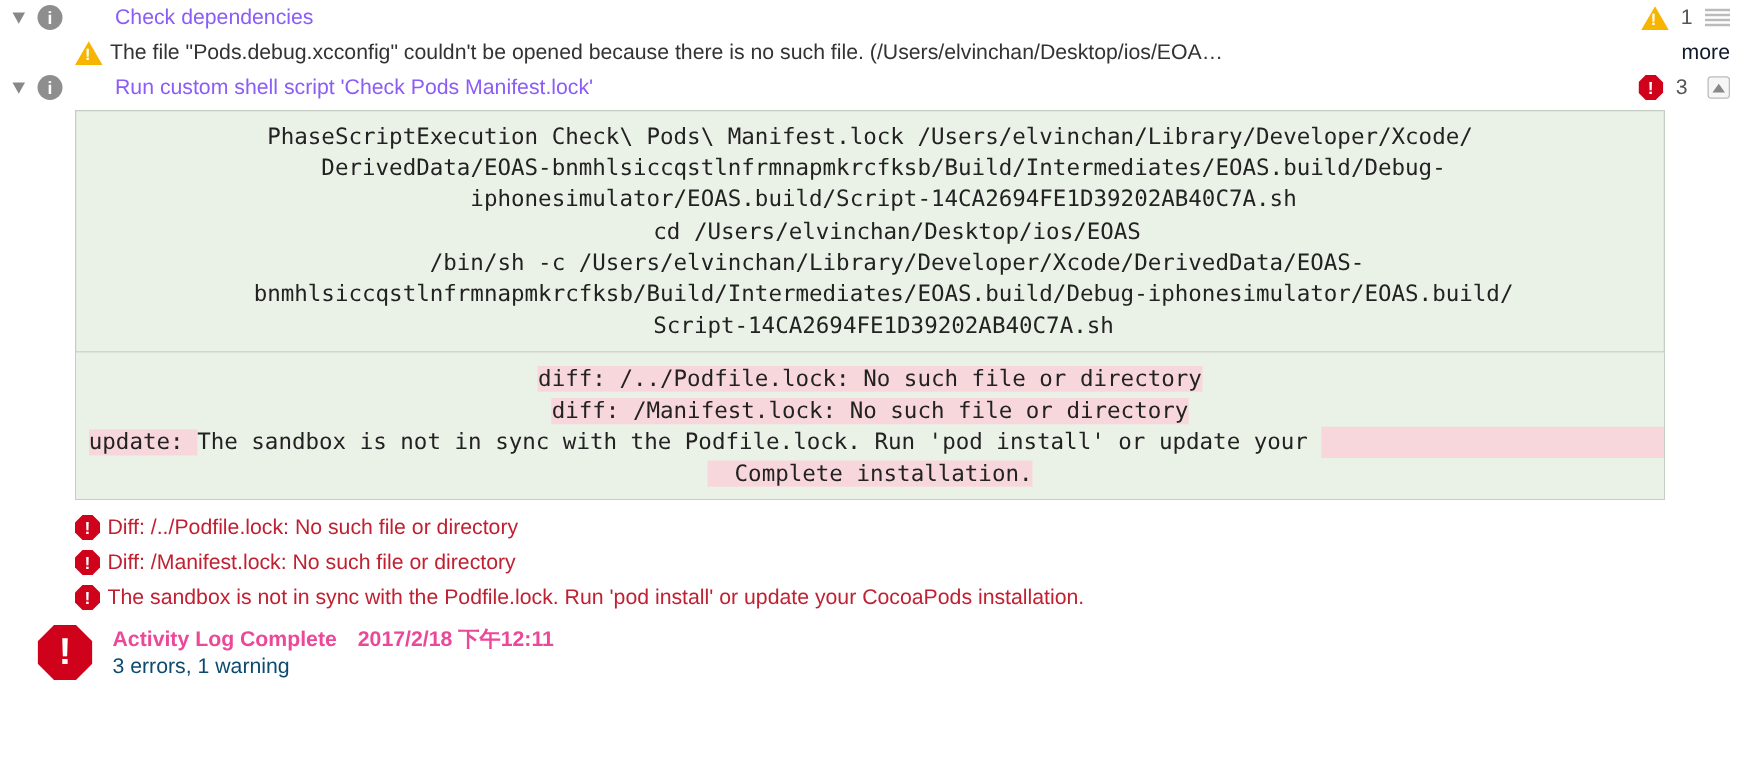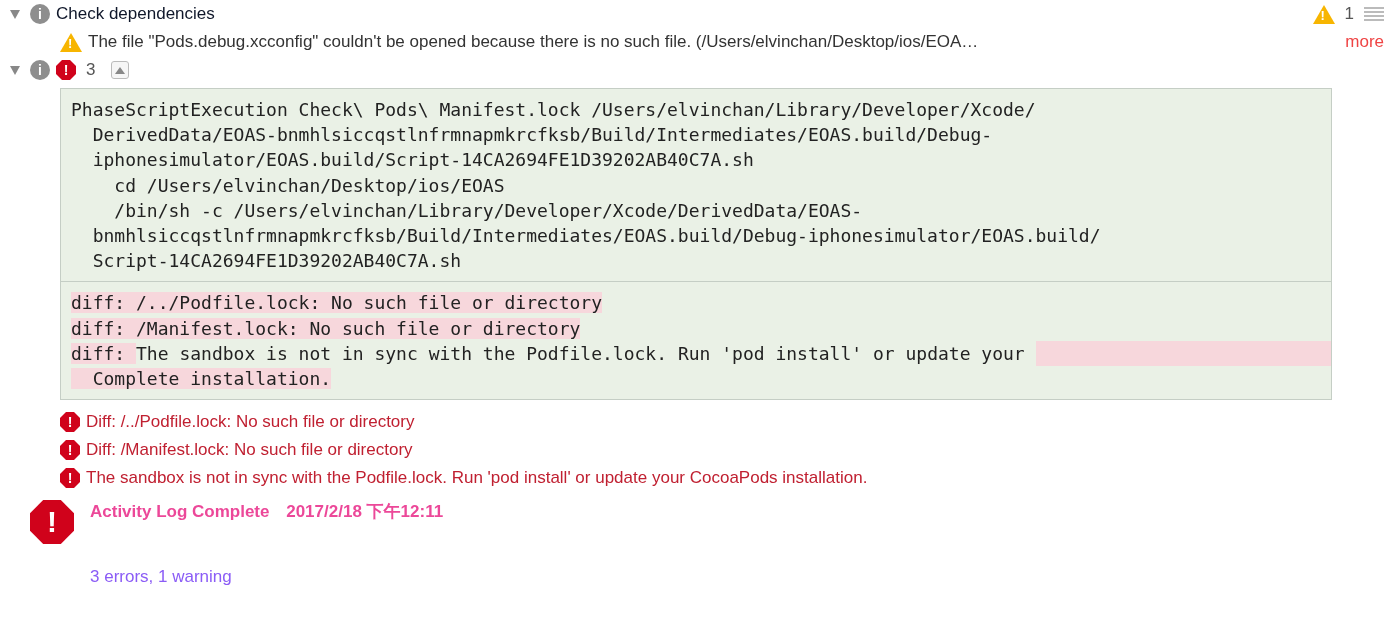--- a/index.html
+++ b/index.html
@@ -41,55 +41,56 @@
   .triangle-warn::after {
     content: "!"; position: absolute; left: -3px; top: 3px;
     color: #fff; font-weight: 700; font-size: 13px;
   }
   .octagon-err {
     width: 20px; height: 20px; background: #d0021b;
     position: relative; display: inline-flex; align-items: center; justify-content: center;
     color:#fff; font-weight:700; font-size:14px;
     clip-path: polygon(30% 0, 70% 0, 100% 30%, 100% 70%, 70% 100%, 30% 100%, 0 70%, 0 30%);
   }
-  .header-text { color: #0f172a; flex: 1; white-space: nowrap; overflow: hidden; text-overflow: ellipsis; }
+  .header-text { color: #8b5cf6; flex: 1; white-space: nowrap; overflow: hidden; text-overflow: ellipsis; margin-left: 36px; }
   .count { color: #555; margin: 0 4px; }
   .hamburger {
     width: 20px; height: 14px; display: inline-flex; flex-direction: column; justify-content: space-between;
   }
   .hamburger span { height: 2px; background: #bbb; }
-  .more-link { color: #ef4444; margin-left: 10px; }
+  .more-link { color: #0f172a; margin-left: 10px; }
   .indent-1 { padding-left: 60px; }
   .warn-text { color: #333; }
   .codebox {
     margin: 4px 60px 0 60px;
     border: 1px solid #c5cec5;
     background: #eaf1e6;
     font-family: Menlo, Monaco, Consolas, monospace;
     font-size: 18px;
     white-space: pre;
     padding: 8px 10px;
     color: #222;
     line-height: 1.4;
     overflow-x: auto;
+    text-align: center;
   }
   .codebox + .codebox { margin-top: 0; border-top: none; }
   .hl-err { background: #f7d7dc; display:inline; }
   .err-text { color: #c02031; }
   .summary-row { display: flex; align-items: flex-start; padding: 8px 8px 8px 30px; gap: 16px; }
   .big-octagon {
     width: 44px; height: 44px; background: #d0021b;
     clip-path: polygon(30% 0, 70% 0, 100% 30%, 100% 70%, 70% 100%, 30% 100%, 0 70%, 0 30%);
     display:flex; align-items:center; justify-content:center;
     color:#fff; font-weight:700; font-size:30px;
     flex-shrink:0;
   }
   .summary-text .l1 { font-weight: 700; color: #ec4899; }
   .summary-text .l1 .ts { margin-left: 12px; }
-  .summary-text .l2 { color: #8b5cf6; margin-top: 44px; }
+  .summary-text .l2 { color: #0c4a6e; }
   .collapse-arrow {
     width: 18px; height: 18px; border:1px solid #bbb; border-radius:3px;
     display:inline-flex; align-items:center; justify-content:center;
     background:#f6f6f6; margin-left:6px;
   }
   .collapse-arrow::before{
     content:""; width:0;height:0;
     border-left:5px solid transparent;border-right:5px solid transparent;border-bottom:7px solid #888;
   }
 </style>
@@ -112,35 +113,36 @@
 
 <div class="row indent-1" style="padding-left:60px;">
   <span class="icon triangle-warn"></span>
   <span class="warn-text" style="flex:1; white-space:nowrap; overflow:hidden; text-overflow:ellipsis;">The file "Pods.debug.xcconfig" couldn't be opened because there is no such file. (/Users/elvinchan/Desktop/ios/EOA…</span>
   <a class="more-link">more</a>
 </div>
 
 <div class="row">
   <div class="disclosure"></div>
   <span class="circle-i icon">i</span>
+  <span class="header-text">Run custom shell script 'Check Pods Manifest.lock'</span>
   <span class="octagon-err icon">!</span>
   <span class="count">3</span>
   <span class="collapse-arrow"></span>
 </div>
 
 <div class="codebox">PhaseScriptExecution Check\ Pods\ Manifest.lock /Users/elvinchan/Library/Developer/Xcode/
   DerivedData/EOAS-bnmhlsiccqstlnfrmnapmkrcfksb/Build/Intermediates/EOAS.build/Debug-
   iphonesimulator/EOAS.build/Script-14CA2694FE1D39202AB40C7A.sh
     cd /Users/elvinchan/Desktop/ios/EOAS
     /bin/sh -c /Users/elvinchan/Library/Developer/Xcode/DerivedData/EOAS-
   bnmhlsiccqstlnfrmnapmkrcfksb/Build/Intermediates/EOAS.build/Debug-iphonesimulator/EOAS.build/
   Script-14CA2694FE1D39202AB40C7A.sh</div>
 <div class="codebox"><span class="hl-err">diff: /../Podfile.lock: No such file or directory</span>
 <span class="hl-err">diff: /Manifest.lock: No such file or directory</span>
-<span class="hl-err">diff: </span><span>The sandbox is not in sync with the Podfile.lock. Run 'pod install' or update your </span><span class="hl-err" style="display:inline-block;width:100%;"> </span>
+<span class="hl-err">update: </span><span>The sandbox is not in sync with the Podfile.lock. Run 'pod install' or update your </span><span class="hl-err" style="display:inline-block;width:100%;"> </span>
 <span class="hl-err">  Complete installation.</span></div>
 
 <div style="height:8px"></div>
 <div class="row indent-1">
   <span class="octagon-err icon">!</span>
   <span class="err-text">Diff: /../Podfile.lock: No such file or directory</span>
 </div>
 <div class="row indent-1">
   <span class="octagon-err icon">!</span>
   <span class="err-text">Diff: /Manifest.lock: No such file or directory</span>

